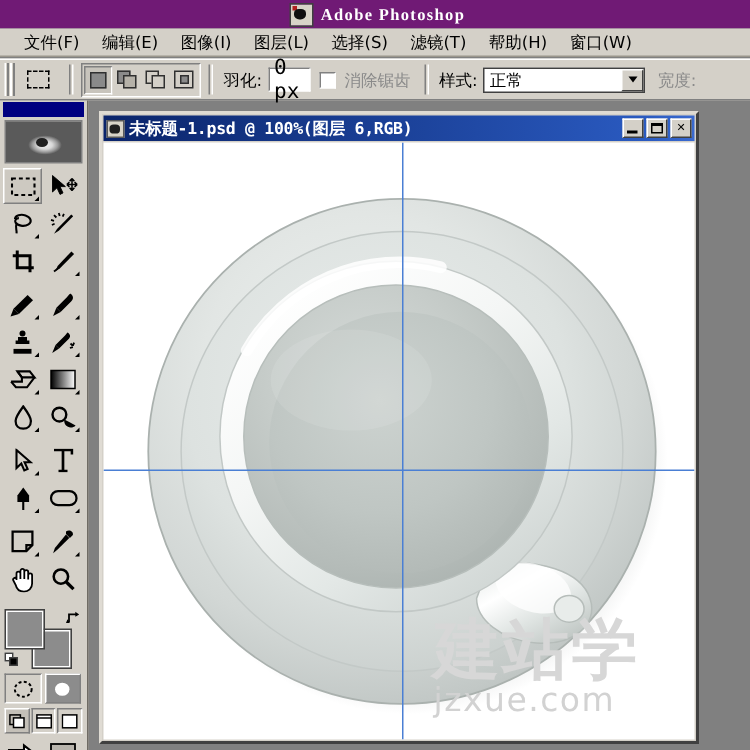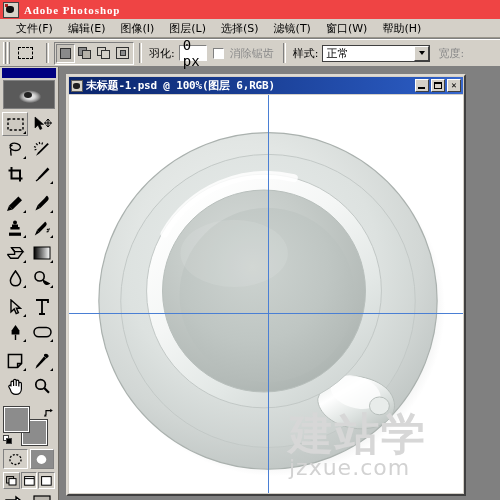--- a/index.html
+++ b/index.html
@@ -7,21 +7,21 @@
     width:500px;height:500px;overflow:hidden;
     font-family:"Liberation Sans","DejaVu Sans",sans-serif;
     background:#808080;
     -webkit-font-smoothing:none;
   }
   #app{position:relative;width:500px;height:500px;background:#808080;}
 
   
   .app-titlebar{
     position:absolute;left:0;top:0;width:500px;height:19px;
-    background:#ef4444;display:flex;align-items:center;
+    background:#701a75;display:flex;align-items:center;justify-content:center;
   }
   .app-icon{
     width:14px;height:14px;margin-left:3px;margin-right:5px;
     background:linear-gradient(135deg,#d8d4c8 0%,#d8d4c8 100%);
     border:1px solid #404040;position:relative;flex:none;
   }
   .app-icon:after{
     content:"";position:absolute;left:2px;top:3px;width:8px;height:7px;
     background:#101010;border-radius:40% 40% 45% 45%;
   }
@@ -264,22 +264,22 @@
     <div class="app-title">Adobe Photoshop</div>
   </div>
 
   <div class="menubar">
     <div class="menuitem">文件(F)</div>
     <div class="menuitem">编辑(E)</div>
     <div class="menuitem">图像(I)</div>
     <div class="menuitem">图层(L)</div>
     <div class="menuitem">选择(S)</div>
     <div class="menuitem">滤镜(T)</div>
+    <div class="menuitem">帮助(H)</div>
     <div class="menuitem">窗口(W)</div>
-    <div class="menuitem">帮助(H)</div>
   </div>
 
   <div class="optionsbar">
     <div class="grip"></div>
 
     <div class="opt-toolicon">
       <div class="marquee-glyph"></div>
     </div>
 
     <div class="sep"></div>

